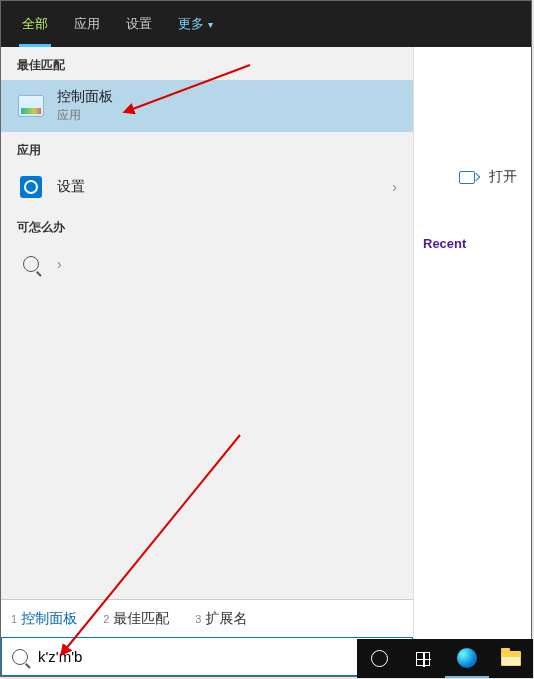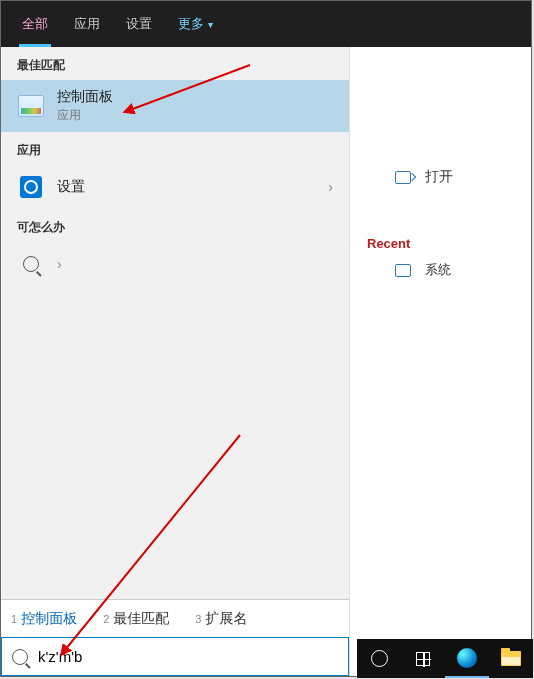--- a/index.html
+++ b/index.html
@@ -1,46 +1,46 @@
 <!DOCTYPE html>
 <html><head>
 <meta charset="utf-8">
 <style>
   *{margin:0;padding:0;box-sizing:border-box;font-family:"Microsoft YaHei","Segoe UI",sans-serif;}
   body{width:534px;height:679px;background:#e5e5e5;position:relative;overflow:hidden;}
   .frame{position:absolute;left:0;top:0;width:532px;height:677px;border:1px solid #666;background:#fff;}
   .tabs{height:46px;background:#1f1f1f;display:flex;align-items:center;padding:0 8px;color:#fff;font-size:13px;}
   .tab{padding:0 13px;height:46px;display:flex;align-items:center;cursor:pointer;position:relative;color:#ccc;}
-  .tab.active{color:#f9a8d4;}
+  .tab.active{color:#bef264;}
   .tab.active::after{content:"";position:absolute;bottom:0;left:10px;right:10px;height:3px;background:#4cc2ff;}
   .tab.more{color:#7dd3fc;}
   .tab.more .chev{margin-left:4px;font-size:10px;}
   .body{display:flex;height:calc(100% - 46px);}
-  .left{width:348px;background:#f1f1f1;display:flex;flex-direction:column;}
+  .left{width:412px;background:#f1f1f1;display:flex;flex-direction:column;}
   .scroll{flex:1;overflow:hidden;}
   .hdr{font-size:12px;font-weight:600;color:#333;padding:10px 16px 6px;}
   .item{display:flex;align-items:center;padding:8px 16px;cursor:pointer;position:relative;}
   .item .ic{width:28px;height:28px;margin-right:12px;display:flex;align-items:center;justify-content:center;flex-shrink:0;}
   .item .txt{flex:1;}
   .item .name{font-size:14px;color:#222;}
   .item .sub{font-size:12px;color:#777;margin-top:1px;}
   .item .arr{color:#888;font-size:14px;}
   .item.sel{background:#b6d7ea;}
   .cp-icon{width:26px;height:22px;background:linear-gradient(#e8f4ff,#cce8ff);border:1px solid #8ab8d8;border-radius:2px;position:relative;}
   .cp-icon::after{content:"";position:absolute;bottom:2px;left:2px;right:2px;height:6px;background:linear-gradient(90deg,#4aa,#6c6,#cc5,#c75);}
   .gear-icon{width:22px;height:22px;border-radius:3px;background:#0078d4;position:relative;}
   .gear-icon::before{content:"";position:absolute;inset:0;margin:auto;width:10px;height:10px;border:2px solid #fff;border-radius:50%;}
   .srch-icon{width:16px;height:16px;border:1.5px solid #555;border-radius:50%;position:relative;}
   .srch-icon::after{content:"";position:absolute;width:6px;height:1.5px;background:#555;bottom:-3px;right:-4px;transform:rotate(45deg);}
   .right{flex:1;background:#fff;border-left:1px solid #e0e0e0;padding:16px 1px;}
   .open-row{display:flex;align-items:center;margin:105px 0 0 44px;cursor:pointer;}
   .open-ic{width:16px;height:13px;border:1.5px solid #2a7ab0;border-radius:2px;position:relative;margin-right:14px;}
   .open-ic::after{content:"";position:absolute;right:-5px;top:2px;width:5px;height:5px;border-top:1.5px solid #2a7ab0;border-right:1.5px solid #2a7ab0;transform:rotate(45deg);}
   .open-row span{font-size:14px;color:#333;}
-  .recent-hdr{font-size:13px;font-weight:600;color:#b91c1c;margin:50px 0 10px 16px;}
+  .recent-hdr{font-size:13px;font-weight:600;color:#4c1d95;margin:50px 0 10px 8px;}
   .recent-item{display:flex;align-items:center;margin:6px 0 0 44px;cursor:pointer;}
   .recent-ic{width:16px;height:13px;border:1.5px solid #2a7ab0;border-radius:2px;margin-right:14px;}
   .recent-item span{font-size:13px;color:#333;}
   .sugg{height:38px;border-top:1px solid #ccc;background:#fff;display:flex;align-items:center;padding:0 10px;}
   .sugg-it{display:flex;align-items:baseline;margin-right:26px;cursor:pointer;}
   .sugg-it .n{font-size:11px;color:#888;margin-right:4px;}
   .sugg-it .t{font-size:14px;}
   .sugg-it.blue .t{color:#0067b8;}
   .sugg-it.blk .t{color:#333;}
   .search-row{height:39px;border:1.5px solid #007cc0;background:#fff;display:flex;align-items:center;padding:0 10px;}
@@ -132,24 +132,20 @@
         <input type="text" value="k'z'm'b" style="">
       </div>
     </div>
 
     <div class="right">
       <div class="open-row">
         <div class="open-ic"></div>
         <span>打开</span>
       </div>
       <div class="recent-hdr">Recent</div>
-      <div class="recent-item">
-        <div class="recent-ic"></div>
-        <span>系统</span>
-      </div>
     </div>
   </div>
 </div>
 
 <div class="taskbar">
   <div class="tb-it">
       <div class="cortana"></div>
     </div>
   <div class="tb-it">
       <div class="tasks"></div>

